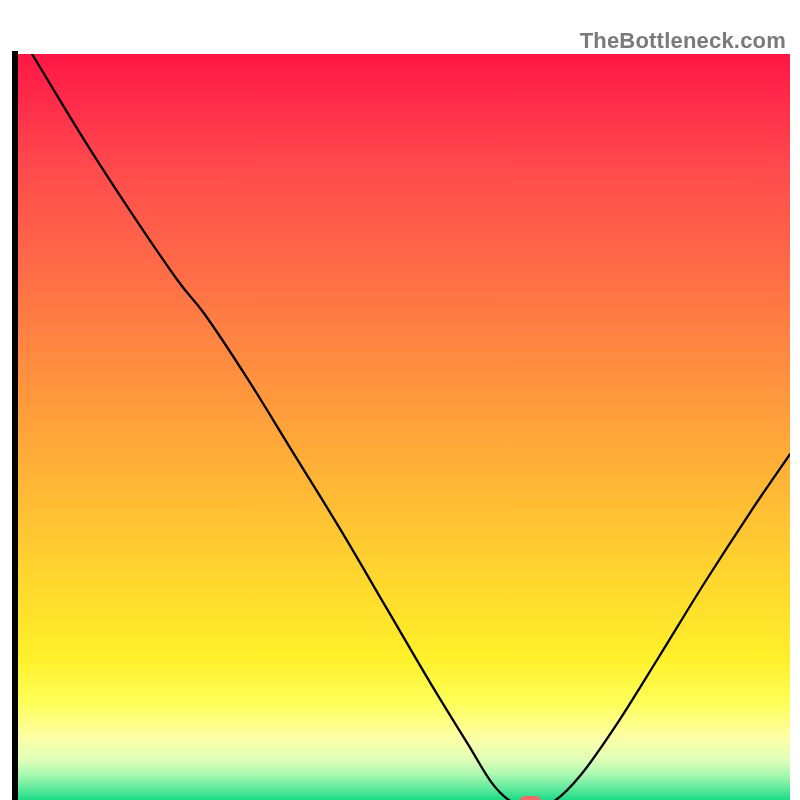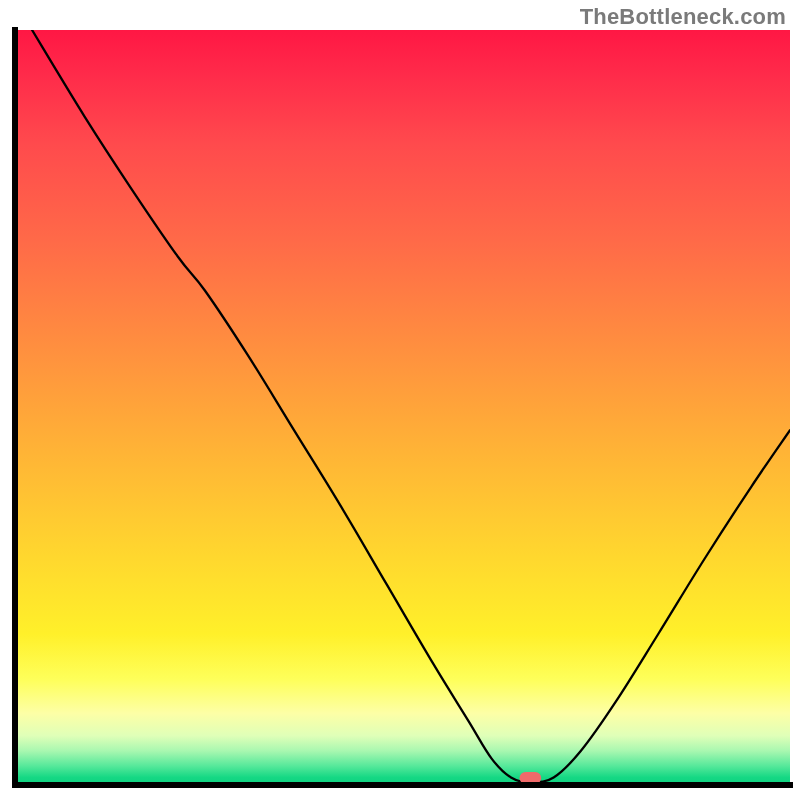--- a/index.html
+++ b/index.html
@@ -8,20 +8,21 @@
     width: 800px;
     height: 800px;
     overflow: hidden;
     background: #ffffff;
     font-family: Arial, Helvetica, sans-serif;
   }
   .plot-wrap {
     position: relative;
     width: 800px;
     height: 680px;
+    margin-top: 24px;
   }
   .watermark {
     position: absolute;
     top: 4px;
     right: 14px;
     font-size: 22px;
     font-weight: 600;
     color: #7a7a7a;
     letter-spacing: 0.2px;
   }

